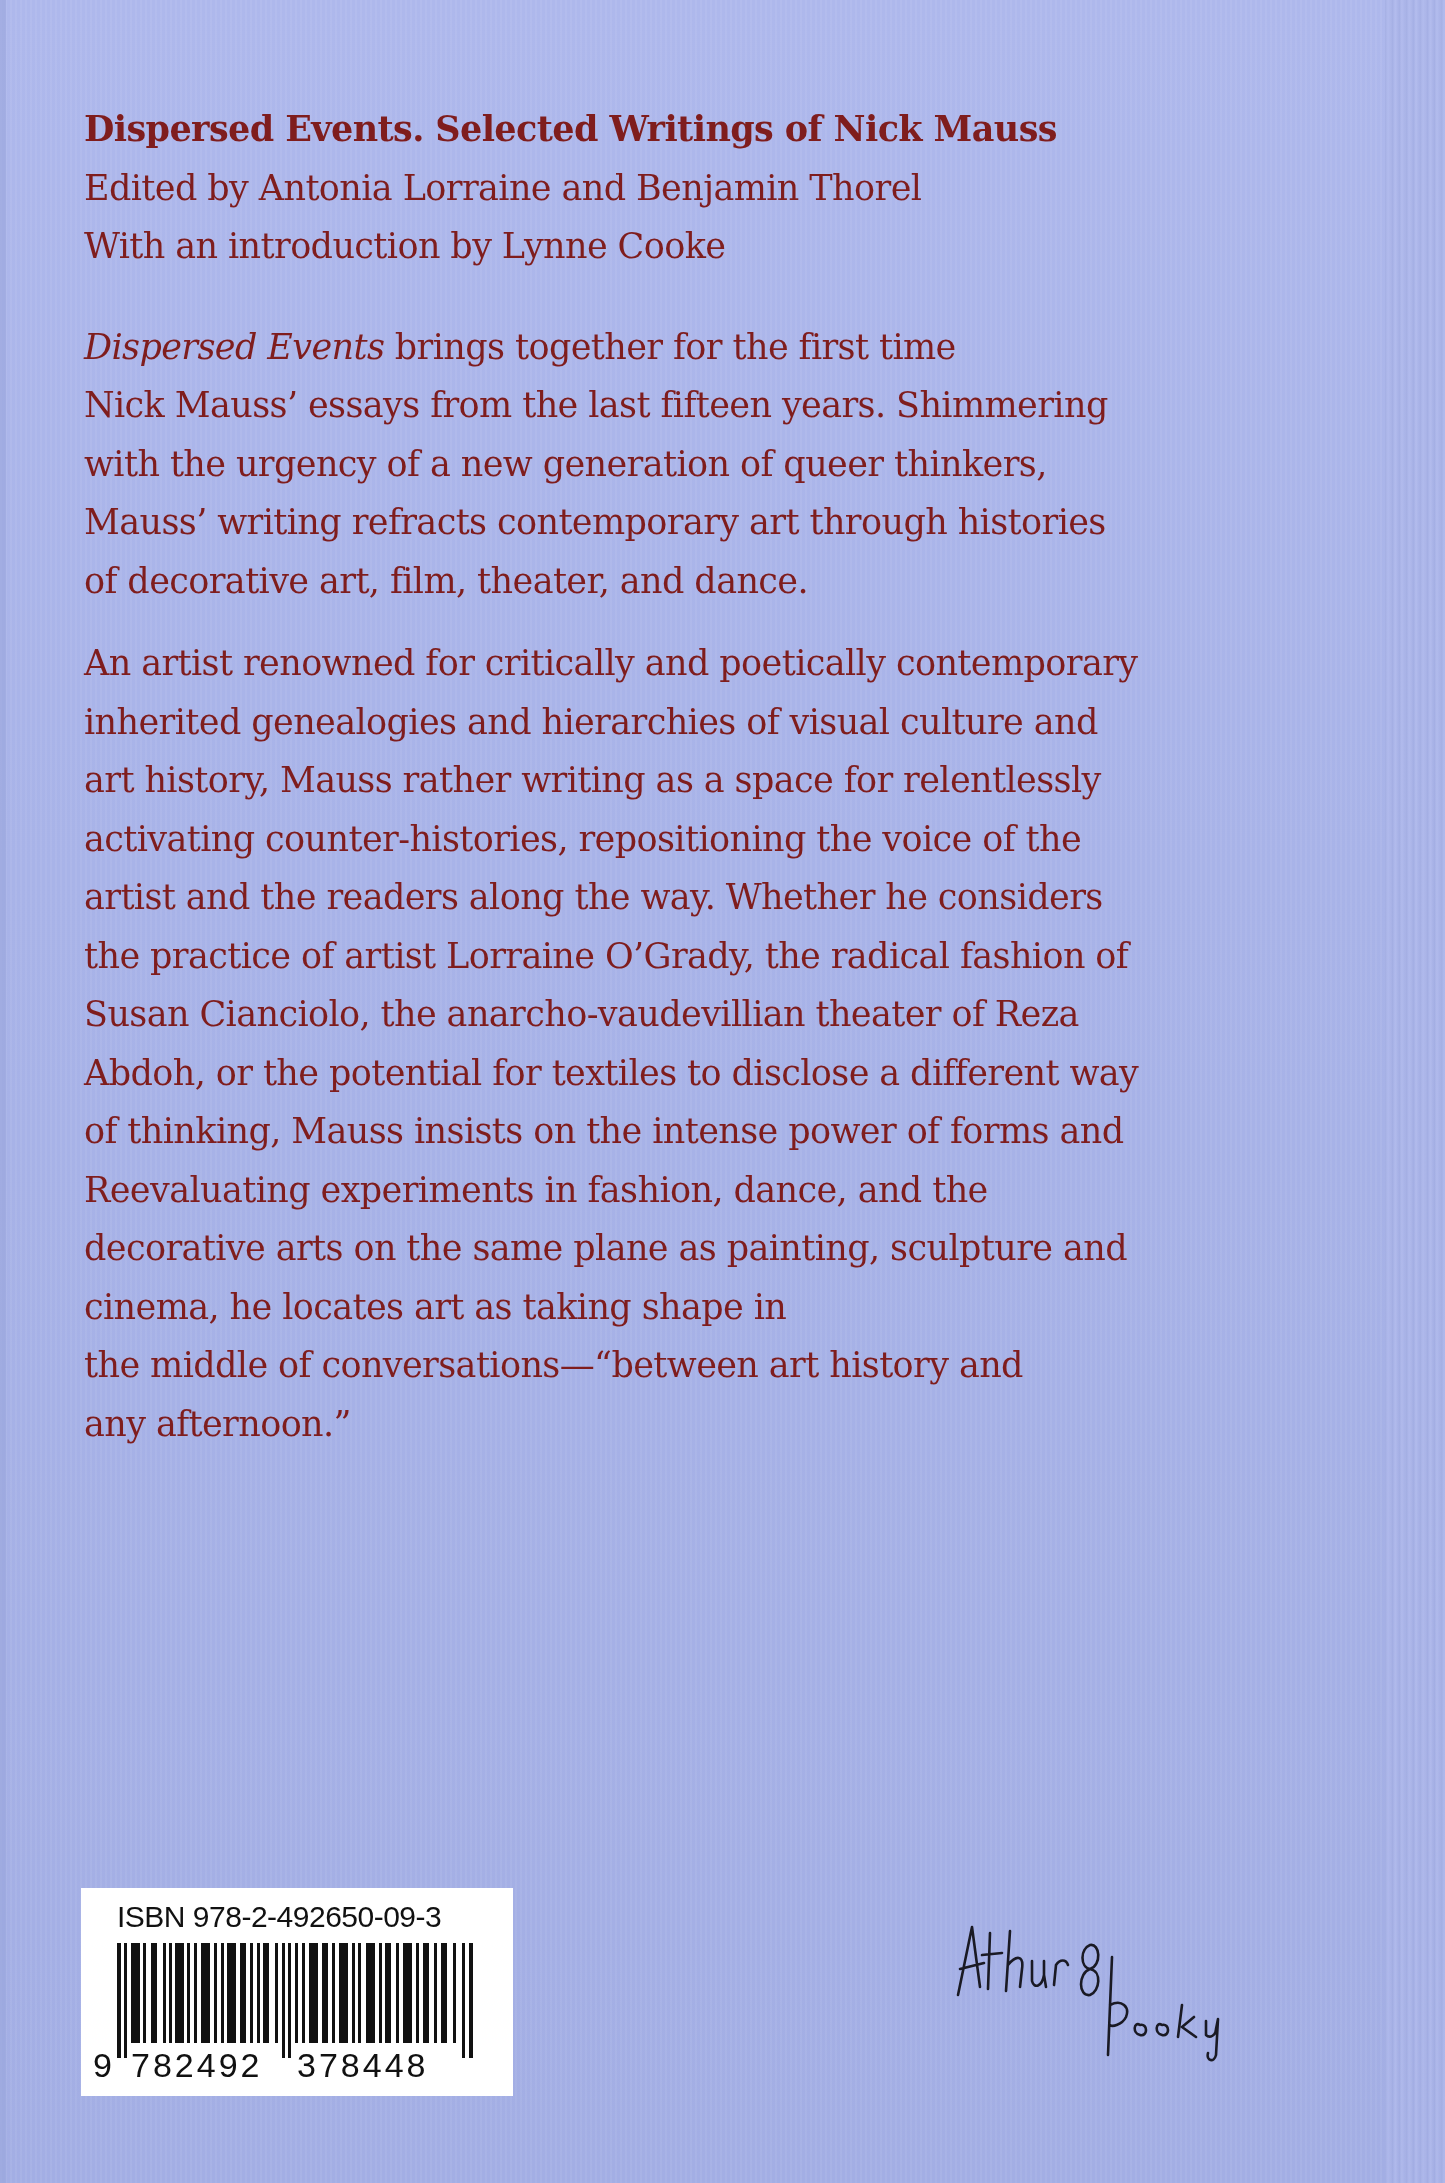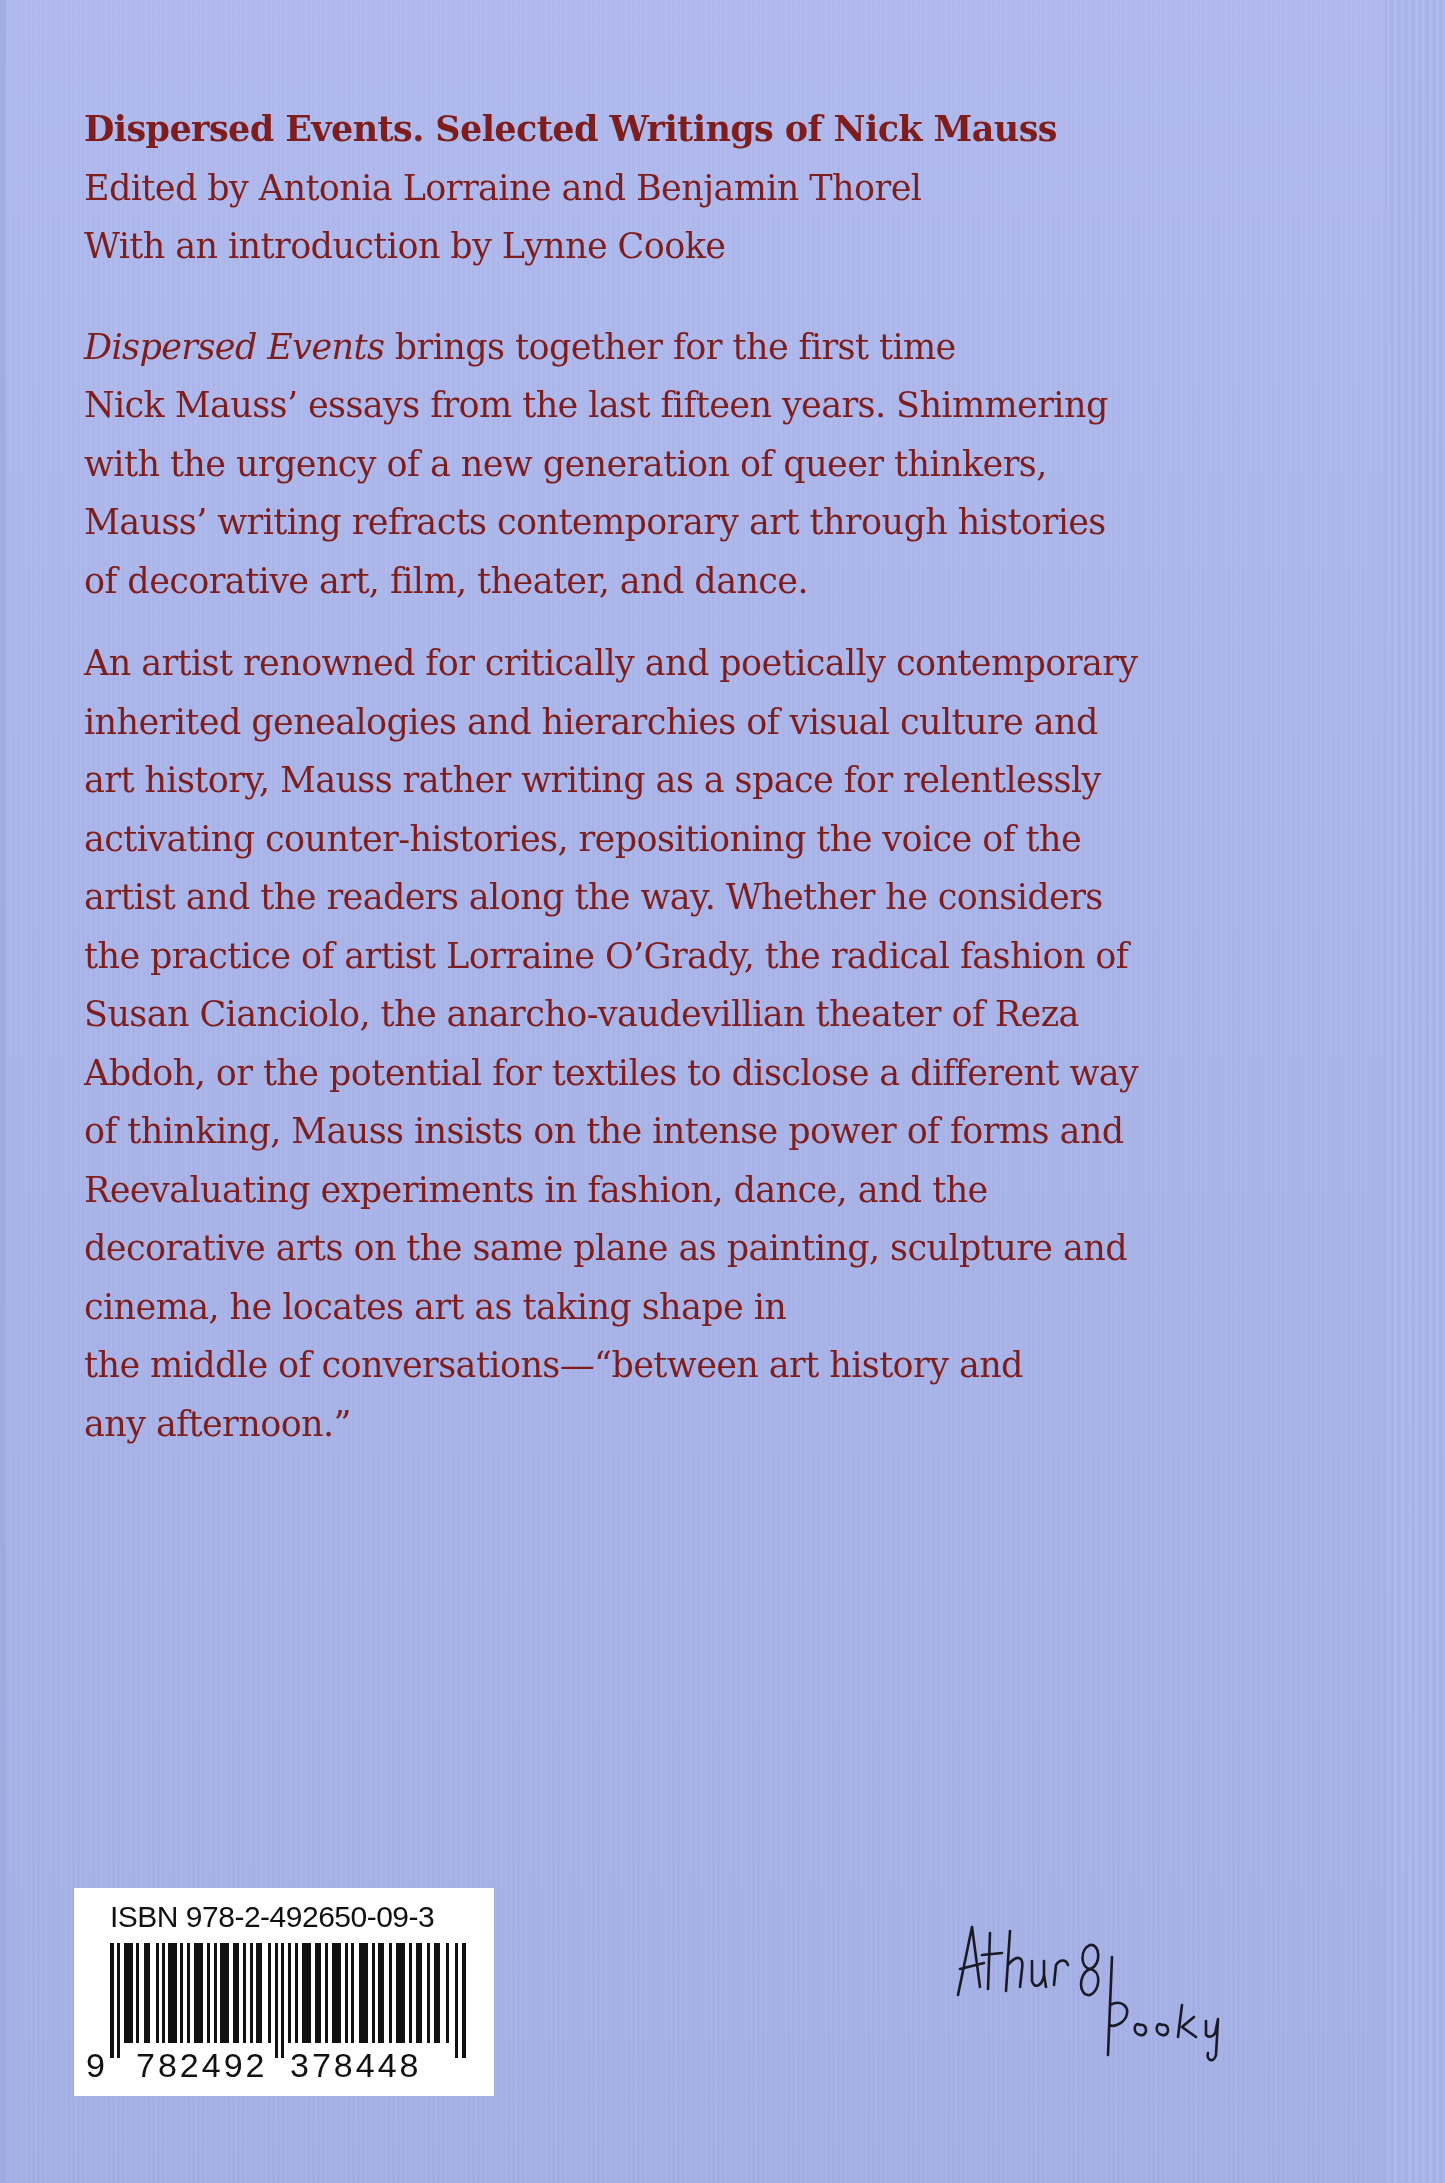--- a/index.html
+++ b/index.html
@@ -21,22 +21,23 @@
     font-family:"DejaVu Serif", "Liberation Serif", serif;
     color:#7f1d1d; font-size:35px; line-height:58.5px;
     letter-spacing:-0.6px;
   }
   .line { white-space:nowrap; display:block; height:58.5px; }
   .title { font-weight:bold; }
   .gap { height:42px; }
   .gap2 { height:24px; }
   .italic { font-style:italic; }
   .barcode-label {
-    position:absolute; left:74px; top:1888px; width:420px; height:208px;
+    position:absolute; left:81px; top:1888px; width:420px; height:208px;
     background:#ffffff;
+    padding-left:12px;
   }
   .isbn-text {
     position:absolute; left:36px; top:12px;
     font-family:"Liberation Sans", sans-serif; font-size:30px; color:#111; letter-spacing:-0.5px;
     white-space:nowrap;
   }
   .bars { position:absolute; left:36px; top:55px; width:360px; height:115px; }
   .barnum {
     position:absolute; top:158px; font-family:"Liberation Sans", sans-serif; font-size:34px; color:#111;
     white-space:nowrap; letter-spacing:3px;
@@ -124,21 +125,21 @@
       <rect x="299" y="0" width="3" height="100"></rect>
       <rect x="306" y="0" width="6" height="100"></rect>
       <rect x="317" y="0" width="3" height="100"></rect>
       <rect x="324" y="0" width="6" height="100"></rect>
       <rect x="336" y="0" width="3" height="100"></rect>
       <rect x="345" y="0" width="3" height="115"></rect>
       <rect x="352" y="0" width="4" height="115"></rect>
     </g>
   </svg>
   <span class="barnum" style="left:12px;">9</span>
-  <span class="barnum" style="left:50px;margin-left:12px;">782492</span>
+  <span class="barnum" style="left:50px;">782492</span>
   <span class="barnum" style="left:216px;">378448</span>
 </div>
 
 <svg class="logo" viewBox="0 0 330 170" fill="none" stroke="#1a1a24" stroke-width="2.6" stroke-linecap="round" stroke-linejoin="round">
   <path d="M8 70 L22 2 L30 62 M10 44 L34 38"></path>
   <path d="M40 8 L38 64 M32 30 L52 28"></path>
   <path d="M60 6 L56 66 M58 40 C66 30 74 30 72 44 L70 62"></path>
   <path d="M82 36 L82 56 C84 64 92 62 94 50 L94 36 M94 50 L96 62"></path>
   <path d="M104 60 L106 40 C110 34 116 34 118 40"></path>
   <path d="M140 20 C130 24 130 42 140 44 C152 46 150 66 140 70 C128 72 128 48 140 44 C152 40 150 18 140 20 Z"></path>

